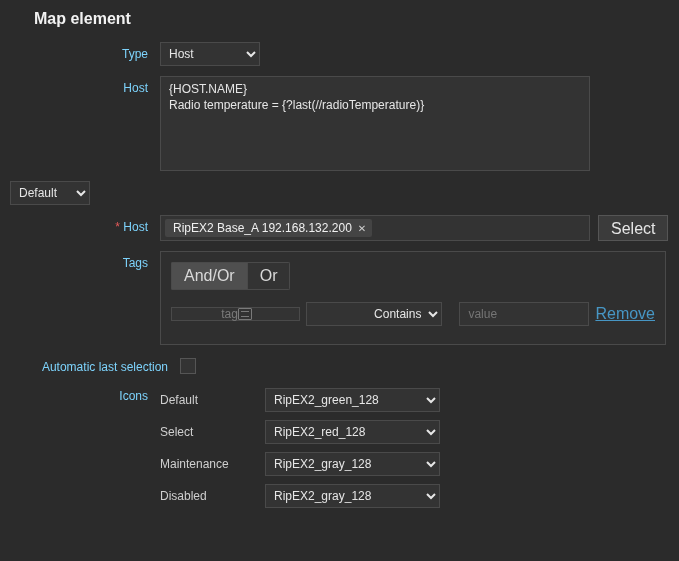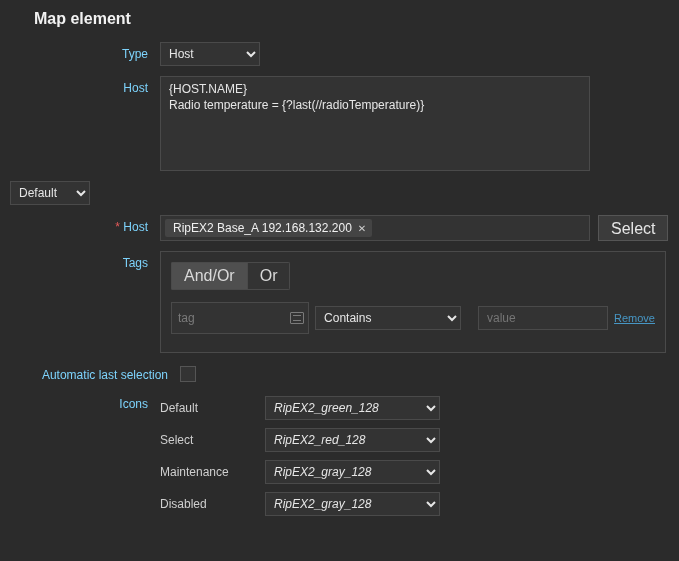--- a/index.html
+++ b/index.html
@@ -112,68 +112,68 @@
     .seg button + button { border-left: none; }
     .seg button.active { background: #4f4f4f; }
     .tag-row {
       display: flex;
       gap: 6px;
       align-items: center;
       margin-bottom: 8px;
     }
     .tag-input {
       width: 140px;
-      height: 32px;
-      background: #333333;
-      border: 1px solid #4a4a4a;
-      display: flex;
-      align-items: center;
-      justify-content: space-between;
+      height: 14px;
+      background: #333333;
+      border: 1px solid #4a4a4a;
+      display: flex;
+      align-items: center;
+      justify-content: center;
       padding: 0 4px 0 6px;
       color: #7a7a7a;
     }
     .kbd-ic {
       width: 14px; height: 12px;
       border: 1px solid #7a7a7a;
       border-radius: 1px;
       position: relative;
     }
     .kbd-ic::after {
       content: "";
       position: absolute;
       left: 2px; right: 2px; top: 2px; bottom: 2px;
       border-top: 1px solid #7a7a7a;
       border-bottom: 1px solid #7a7a7a;
     }
-    .sel-op { width: 148px; }
+    .sel-op { width: 148px; text-align: right; }
     .val-input { width: 130px; height: 24px; color: #7a7a7a; margin-left: 11px; }
     .link {
       color: #4796c4;
       text-decoration: none;
       cursor: pointer;
-      font-size: 11px;
+      font-size: 16px;
     }
     .link.underline { text-decoration: underline; }
     .add-link { padding-top: 2px; }
     .chk {
       width: 16px; height: 16px;
       border: 1px solid #555555;
       background: #333333;
       display: inline-block;
     }
     .icon-row {
       display: flex;
       align-items: center;
       margin-bottom: 8px;
     }
     .icon-label {
       width: 105px;
       color: #cfcfcf;
     }
-    .sel-icon { width: 175px; font-style: italic; }
+    .sel-icon { width: 175px; }
     .icons-block { margin-top: 4px; }
   </style>
 </head>
 <body>
 
 <div class="form-wrap">
   <div class="section-title">Map element</div>
 
   <div class="row">
     <div class="label-col">Type</div>

